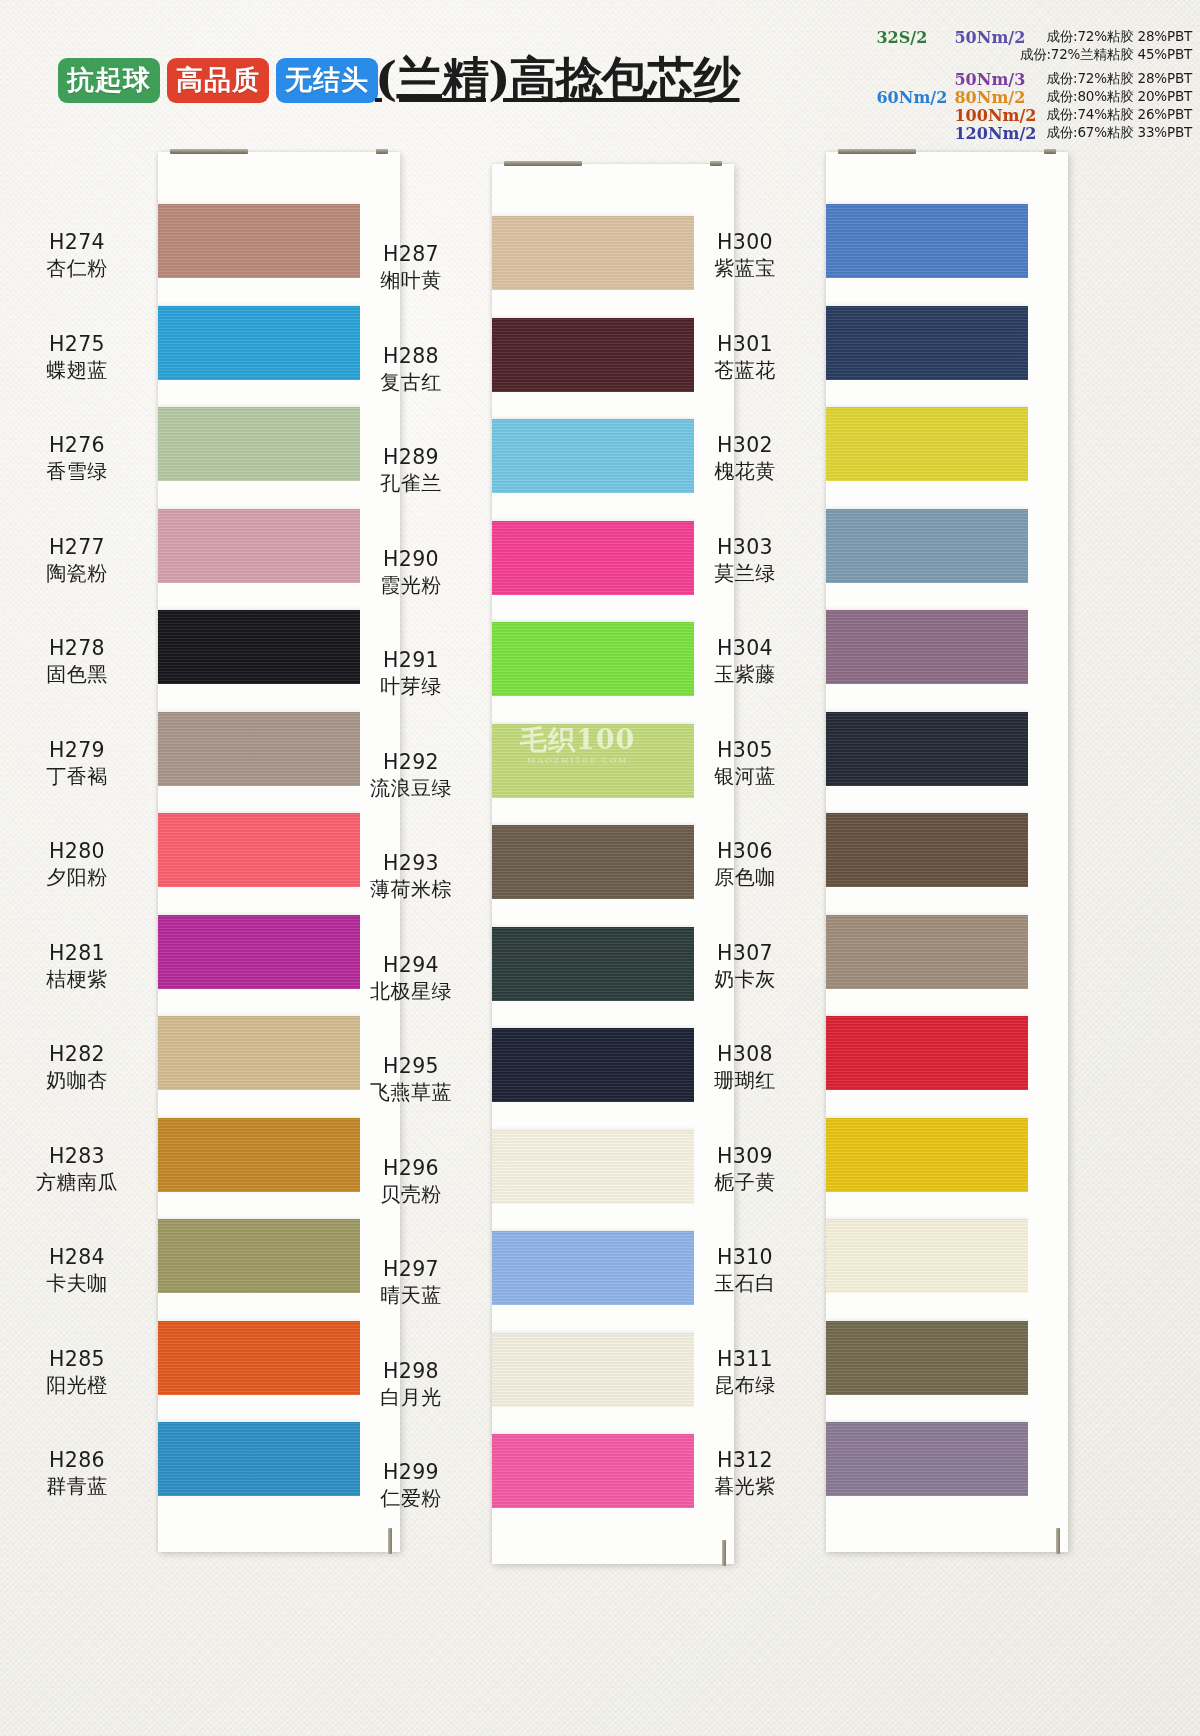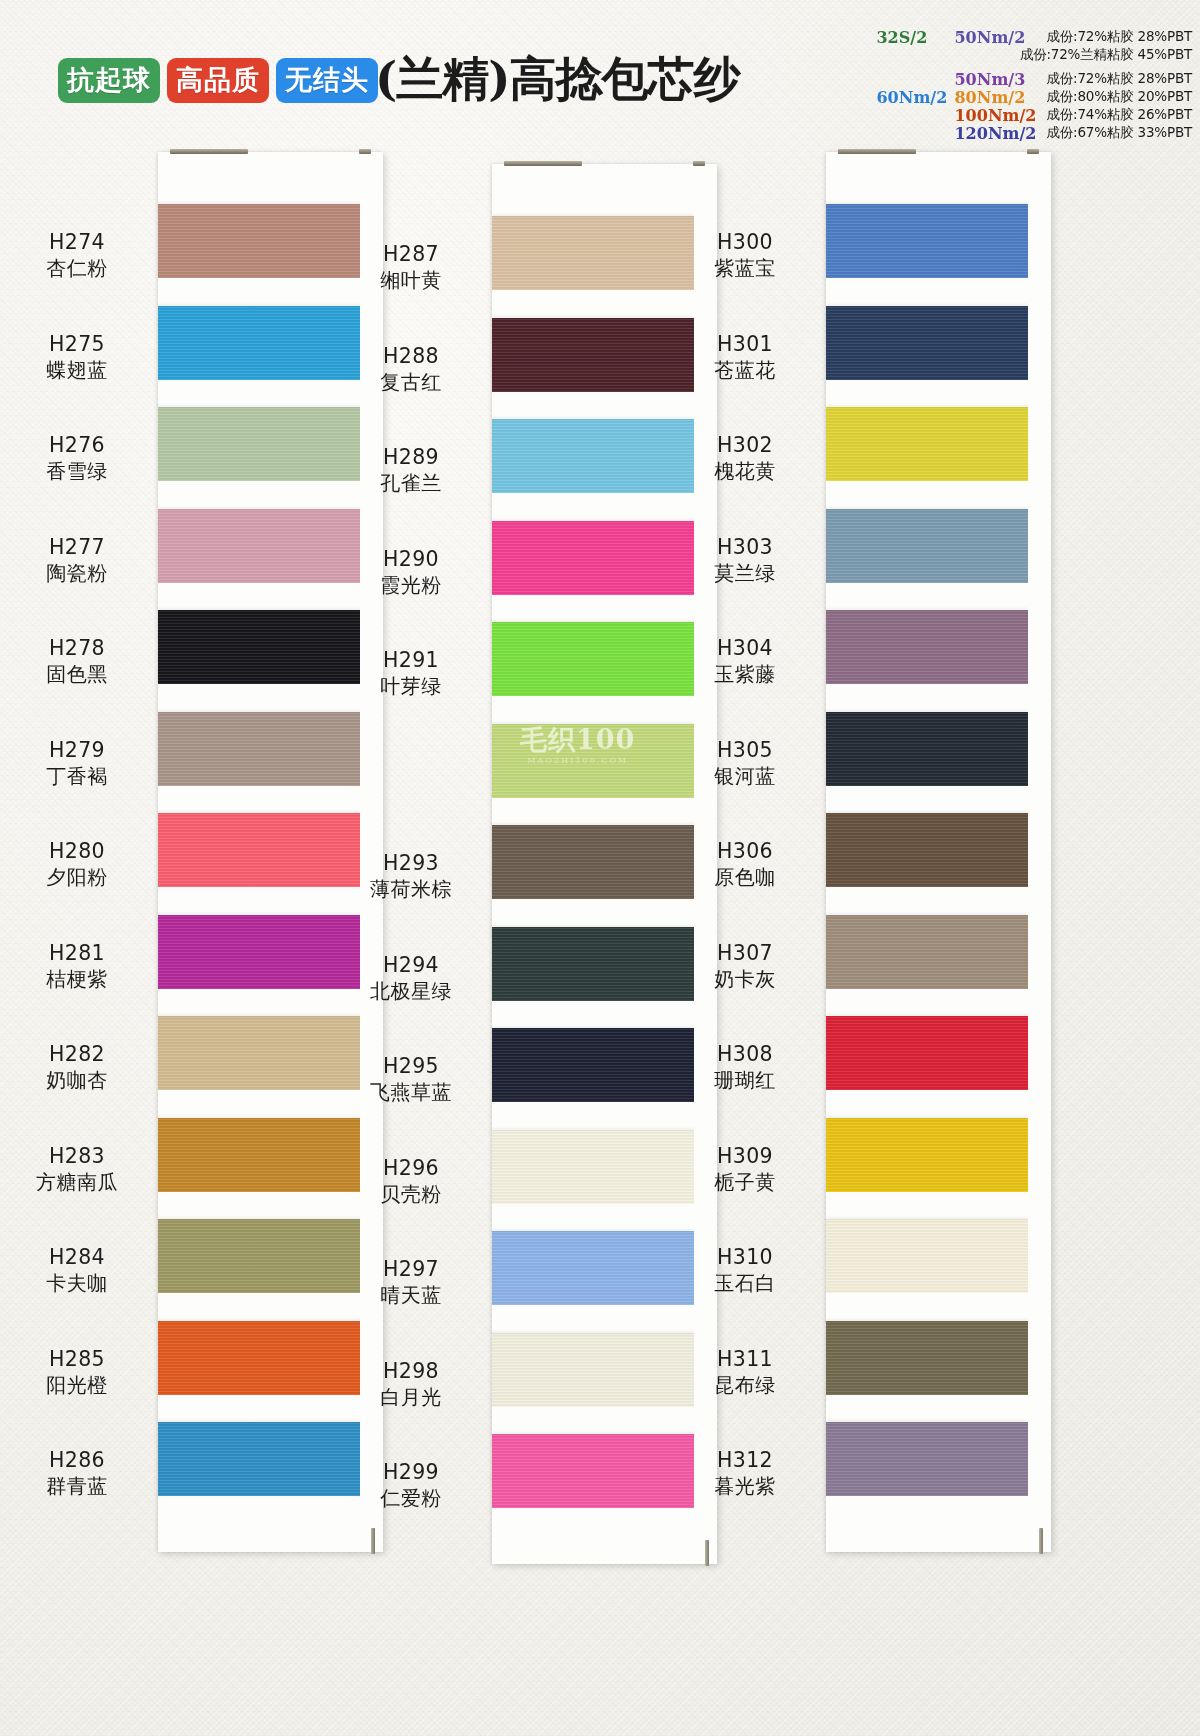--- a/index.html
+++ b/index.html
@@ -60,20 +60,21 @@
     position: absolute;
     left: 375px;
     top: 55px;
     font-size: 47px;
     font-weight: bold;
     letter-spacing: -1px;
     color: #1c1c1c;
     font-family: "DejaVu Serif", serif;
     white-space: nowrap;
     line-height: 1;
+    text-decoration: underline;
   }
 
   
   #spec {
     position: absolute;
     right: 8px;
     top: 28px;
     display: flex;
     flex-direction: column;
     align-items: flex-end;
@@ -96,21 +97,21 @@
     font-size: 13.5px;
     color: #1a1a1a;
     font-family: "DejaVu Sans", sans-serif;
     letter-spacing: -0.2px;
   }
 
   
   .column {
     position: absolute;
     top: 152px;
-    width: 225px;
+    width: 242px;
     height: 1400px;
   }
   #col-0 { left: 158px; }
   #col-1 { left: 492px; margin-top: 12px; }
   #col-2 { left: 826px; }
 
   .card {
     position: absolute;
     inset: 0;
     background: #fdfdfb;
@@ -347,20 +348,24 @@
     <div class="label" style="top: 381.5px;">
       <span class="code">H290</span>
       <span class="name">霞光粉</span>
     </div>
     <div class="swatch" style="top: 458px; height: 74px; background: rgb(122, 226, 62);"></div>
     <div class="label" style="top: 483px;">
       <span class="code">H291</span>
       <span class="name">叶芽绿</span>
     </div>
     <div class="swatch" style="top: 559.5px; height: 74px; background: rgb(195, 218, 124);"></div>
+    <div class="label" style="top: 584.5px;">
+      <span class="code">H292</span>
+      <span class="name">流浪豆绿</span>
+    </div>
     <div class="swatch" style="top: 661px; height: 74px; background: rgb(107, 93, 78);"></div>
     <div class="label" style="top: 686px;">
       <span class="code">H293</span>
       <span class="name">薄荷米棕</span>
     </div>
     <div class="swatch" style="top: 762.5px; height: 74px; background: rgb(44, 59, 59);"></div>
     <div class="label" style="top: 787.5px;">
       <span class="code">H294</span>
       <span class="name">北极星绿</span>
     </div>

